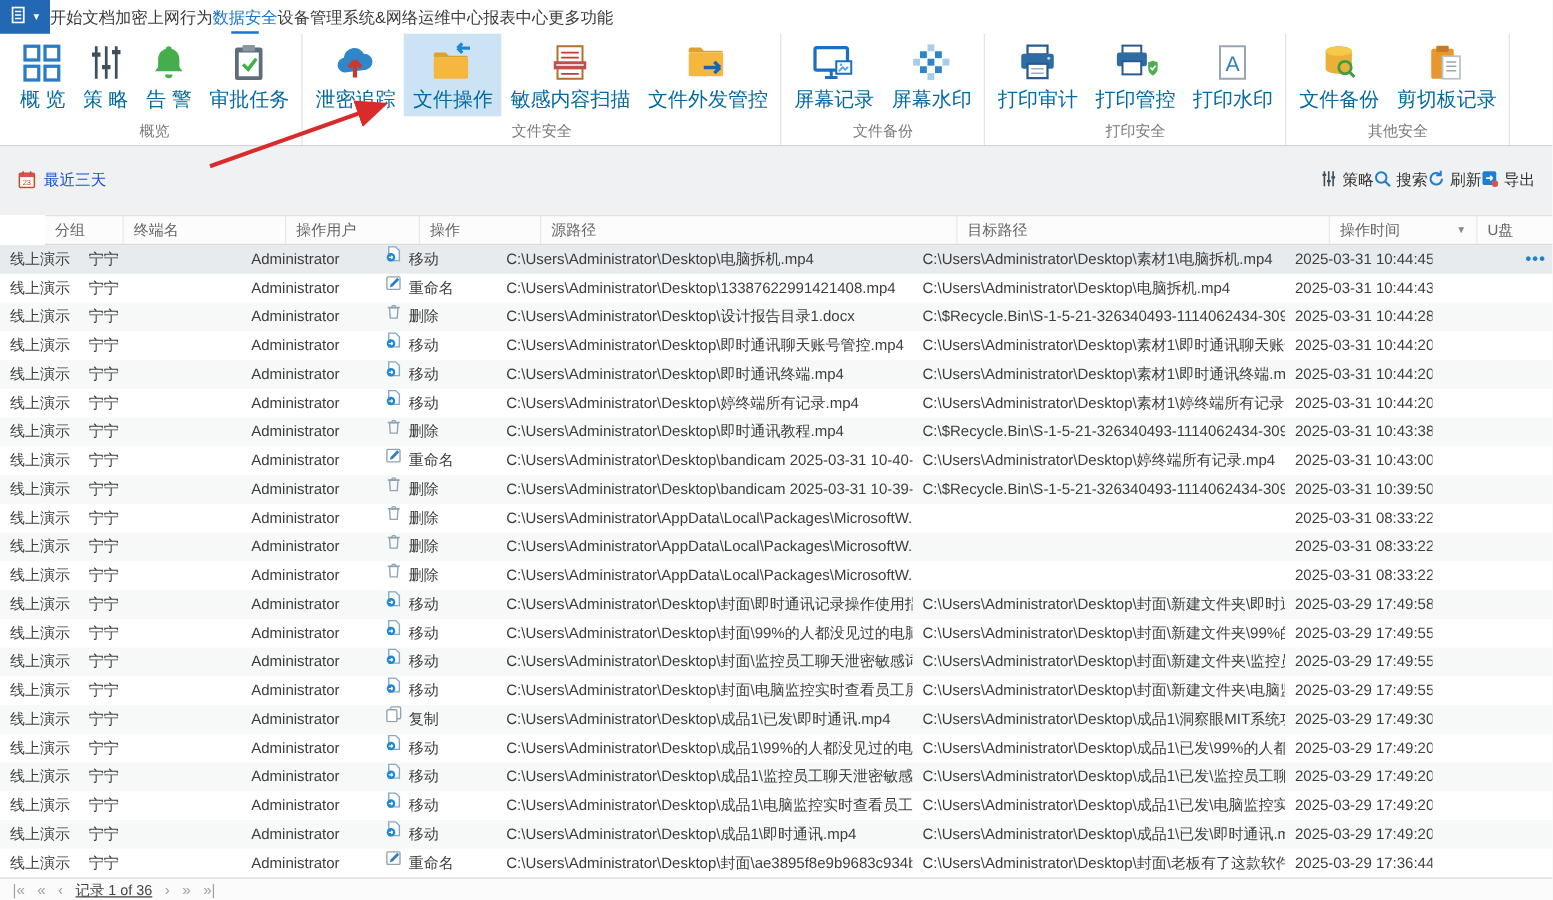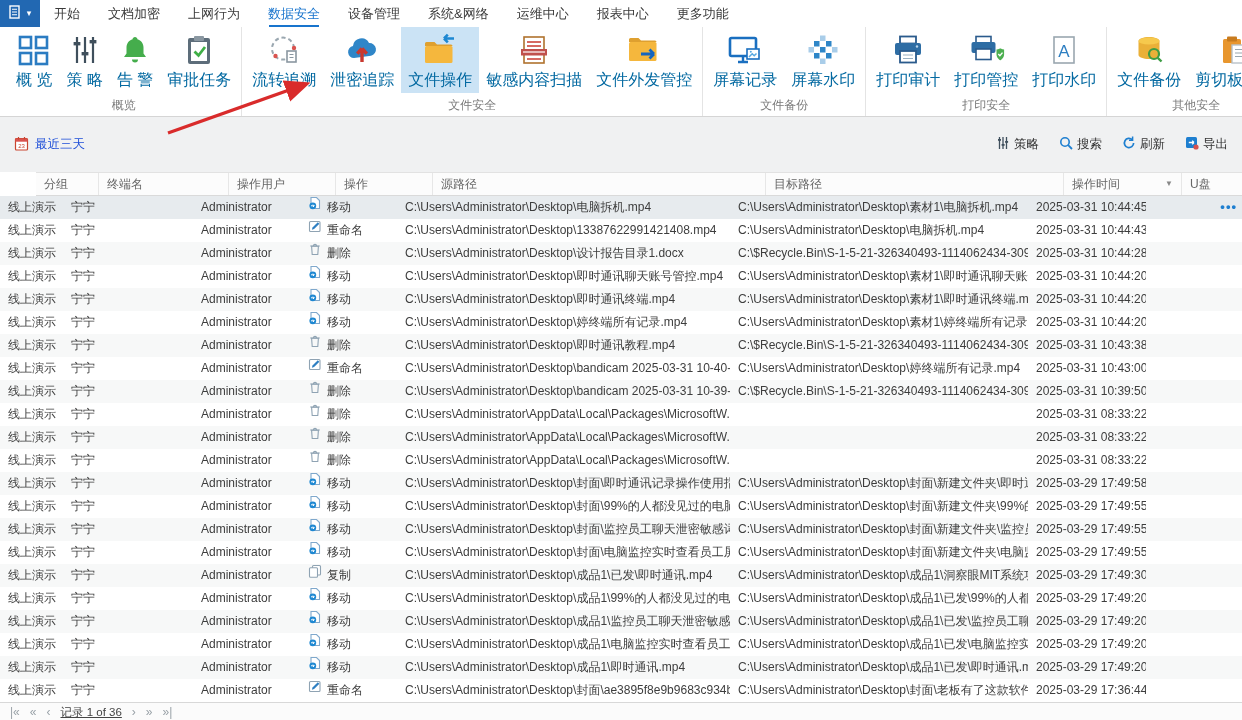--- a/index.html
+++ b/index.html
@@ -3,38 +3,38 @@
 <meta charset="utf-8">
 <style>
   * { box-sizing: border-box; margin:0; padding:0; }
   html,body { width:1242px; height:720px; overflow:hidden; }
   body { font-family:"Liberation Sans","DejaVu Sans",sans-serif; background:#f0f1f2; position:relative; font-size:12px; color:#3d3d3d; }
 
   
   .menubar { height:27px; background:#fff; display:flex; align-items:stretch; }
   .app-btn { width:40px; background:#2268b2; color:#fff; display:flex; align-items:center; justify-content:center; gap:3px; cursor:pointer; }
   .app-btn .caret { font-size:9px; line-height:1; }
-  .menu-item { padding:0 14px; display:flex; align-items:center; font-size:13px; color:#3a3a3a; position:relative; cursor:pointer; white-space:nowrap; }
+  .menu-item { padding:0 0; display:flex; align-items:center; font-size:13px; color:#3a3a3a; position:relative; cursor:pointer; white-space:nowrap; }
   .menu-item.active { color:#1874cd; }
   .menu-item.active::after { content:""; position:absolute; left:15px; right:15px; bottom:0; height:2px; background:#1874cd; }
 
   
   .ribbon { height:90px; background:#fff; border-bottom:1px solid #d5d5d5; display:flex; padding:0 6px; }
   .ribbon-group { display:flex; flex-direction:column; border-right:1px solid #e4e4e4; padding:0 3px; }
   .ribbon-items { display:flex; flex:1; align-items:flex-start; }
   .ribbon-item { padding:5px 7px 2px; display:flex; flex-direction:column; align-items:center; gap:2px; cursor:pointer; height:66px; justify-content:flex-start; }
   .ribbon-item.hl { background:#cbe3f5; }
   .ribbon-item .ric { height:42px; display:flex; align-items:center; }
   .ribbon-item .rlb { font-size:16px; color:#0369a1; white-space:nowrap; }
   .ribbon-group-name { text-align:center; font-size:12px; color:#7a7a7a; height:22px; line-height:22px; }
 
   
   .toolbar { height:55px; padding:0 14px; display:flex; align-items:center; }
   .filter { display:flex; gap:6px; align-items:center; font-size:12.5px; color:#1d4ed8; cursor:pointer; }
-  .actions { margin-left:auto; display:flex; gap:20px; }
+  .actions { margin-left:auto; display:flex; }
   .action { display:flex; gap:4px; align-items:center; font-size:12.5px; color:#333; cursor:pointer; }
 
   
   .tablewrap { background:#fff; }
   .grid { display:grid; grid-template-columns:63px 130px 107px 97px 333px 298px 118px 69px auto; }
   .thead { border-top:1px solid #e2e2e2; border-bottom:1px solid #dadada; background:#fcfcfc;margin-left:36px; }
   .th { font-size:12px; color:#666; height:22px; line-height:22px; padding:0 8px; border-right:1px solid #e7e7e7; white-space:nowrap; overflow:hidden; position:relative; }
   .th .sort { position:absolute; right:8px; top:0; font-size:8px; color:#888; }
   .row { cursor:pointer; position:relative; }
   .row:nth-child(odd) { background:#f7f8f8; }
@@ -125,32 +125,20 @@
               <path d="M12.5 18.5l4 4 6.5-8.5" stroke="#3faf46" stroke-width="2.8" fill="none"></path>
             </svg>
           </span>
           <span class="rlb">审批任务</span>
         </div>
       </div>
       <div class="ribbon-group-name">概览</div>
     </div>
     <div class="ribbon-group">
       <div class="ribbon-items">
-        <div class="ribbon-item">
-          <span class="ric">
-            <svg width="34" height="34" viewBox="0 0 34 34">
-              <path d="M27 15a11 11 0 10-4.5 9.5" fill="none" stroke="#9aa7b0" stroke-width="2" stroke-dasharray="4 3"></path>
-              <circle cx="27" cy="15" r="2.2" fill="#d9534f"></circle>
-              <circle cx="8.5" cy="23" r="2.2" fill="#d9534f"></circle>
-              <rect x="20" y="18" width="9" height="11" fill="#fff" stroke="#8a97a1" stroke-width="1.6"></rect>
-              <path d="M22.5 21.5h4M22.5 24.5h4" stroke="#8a97a1" stroke-width="1.2"></path>
-            </svg>
-          </span>
-          <span class="rlb">流转追溯</span>
-        </div>
         <div class="ribbon-item">
           <span class="ric">
             <svg width="34" height="34" viewBox="0 0 34 34">
               <path d="M9 25a6 6 0 01-1-11.9A8.5 8.5 0 0124 10a6.5 6.5 0 012 12.8z" fill="#2f86c8"></path>
               <path d="M17 29V15.5m0 0l-4.8 5.2M17 15.5l4.8 5.2" stroke="#c9392f" stroke-width="3.4" fill="none"></path>
             </svg>
           </span>
           <span class="rlb">泄密追踪</span>
         </div>
         <div class="ribbon-item hl">

